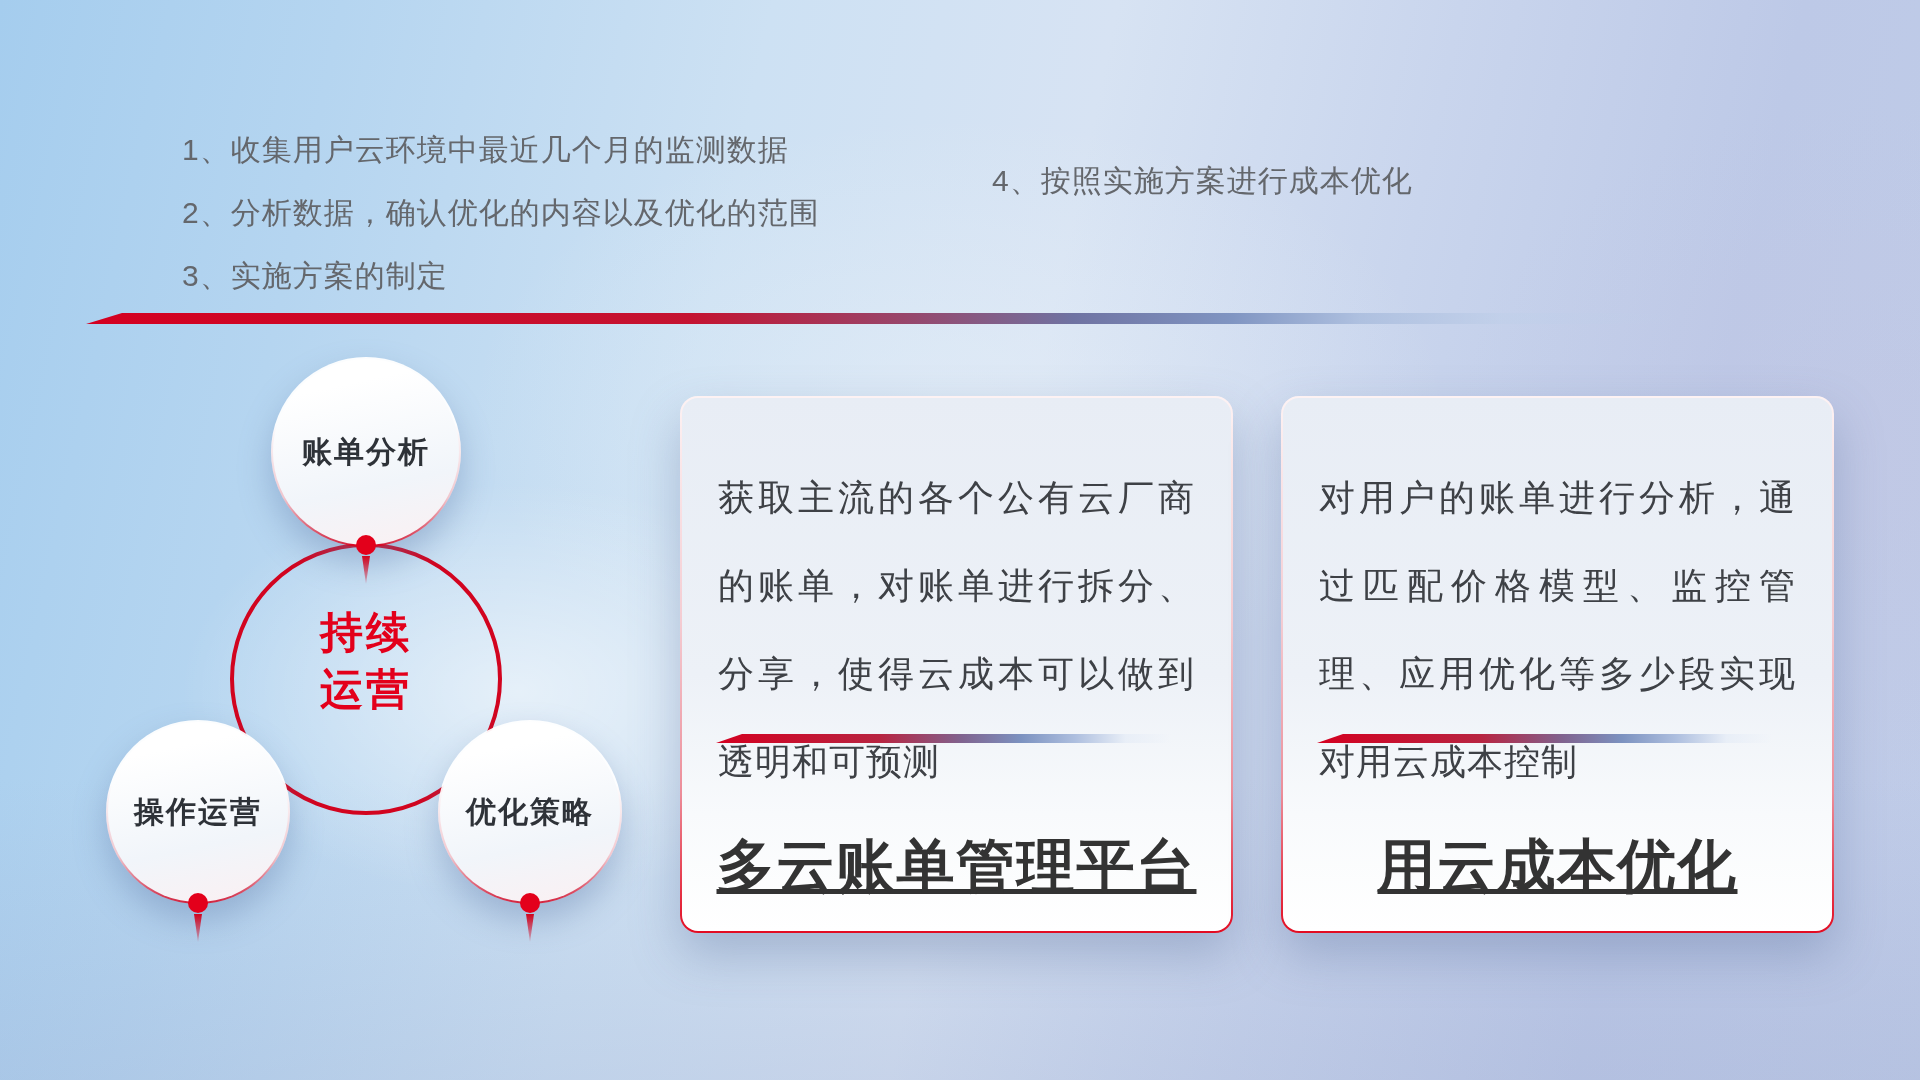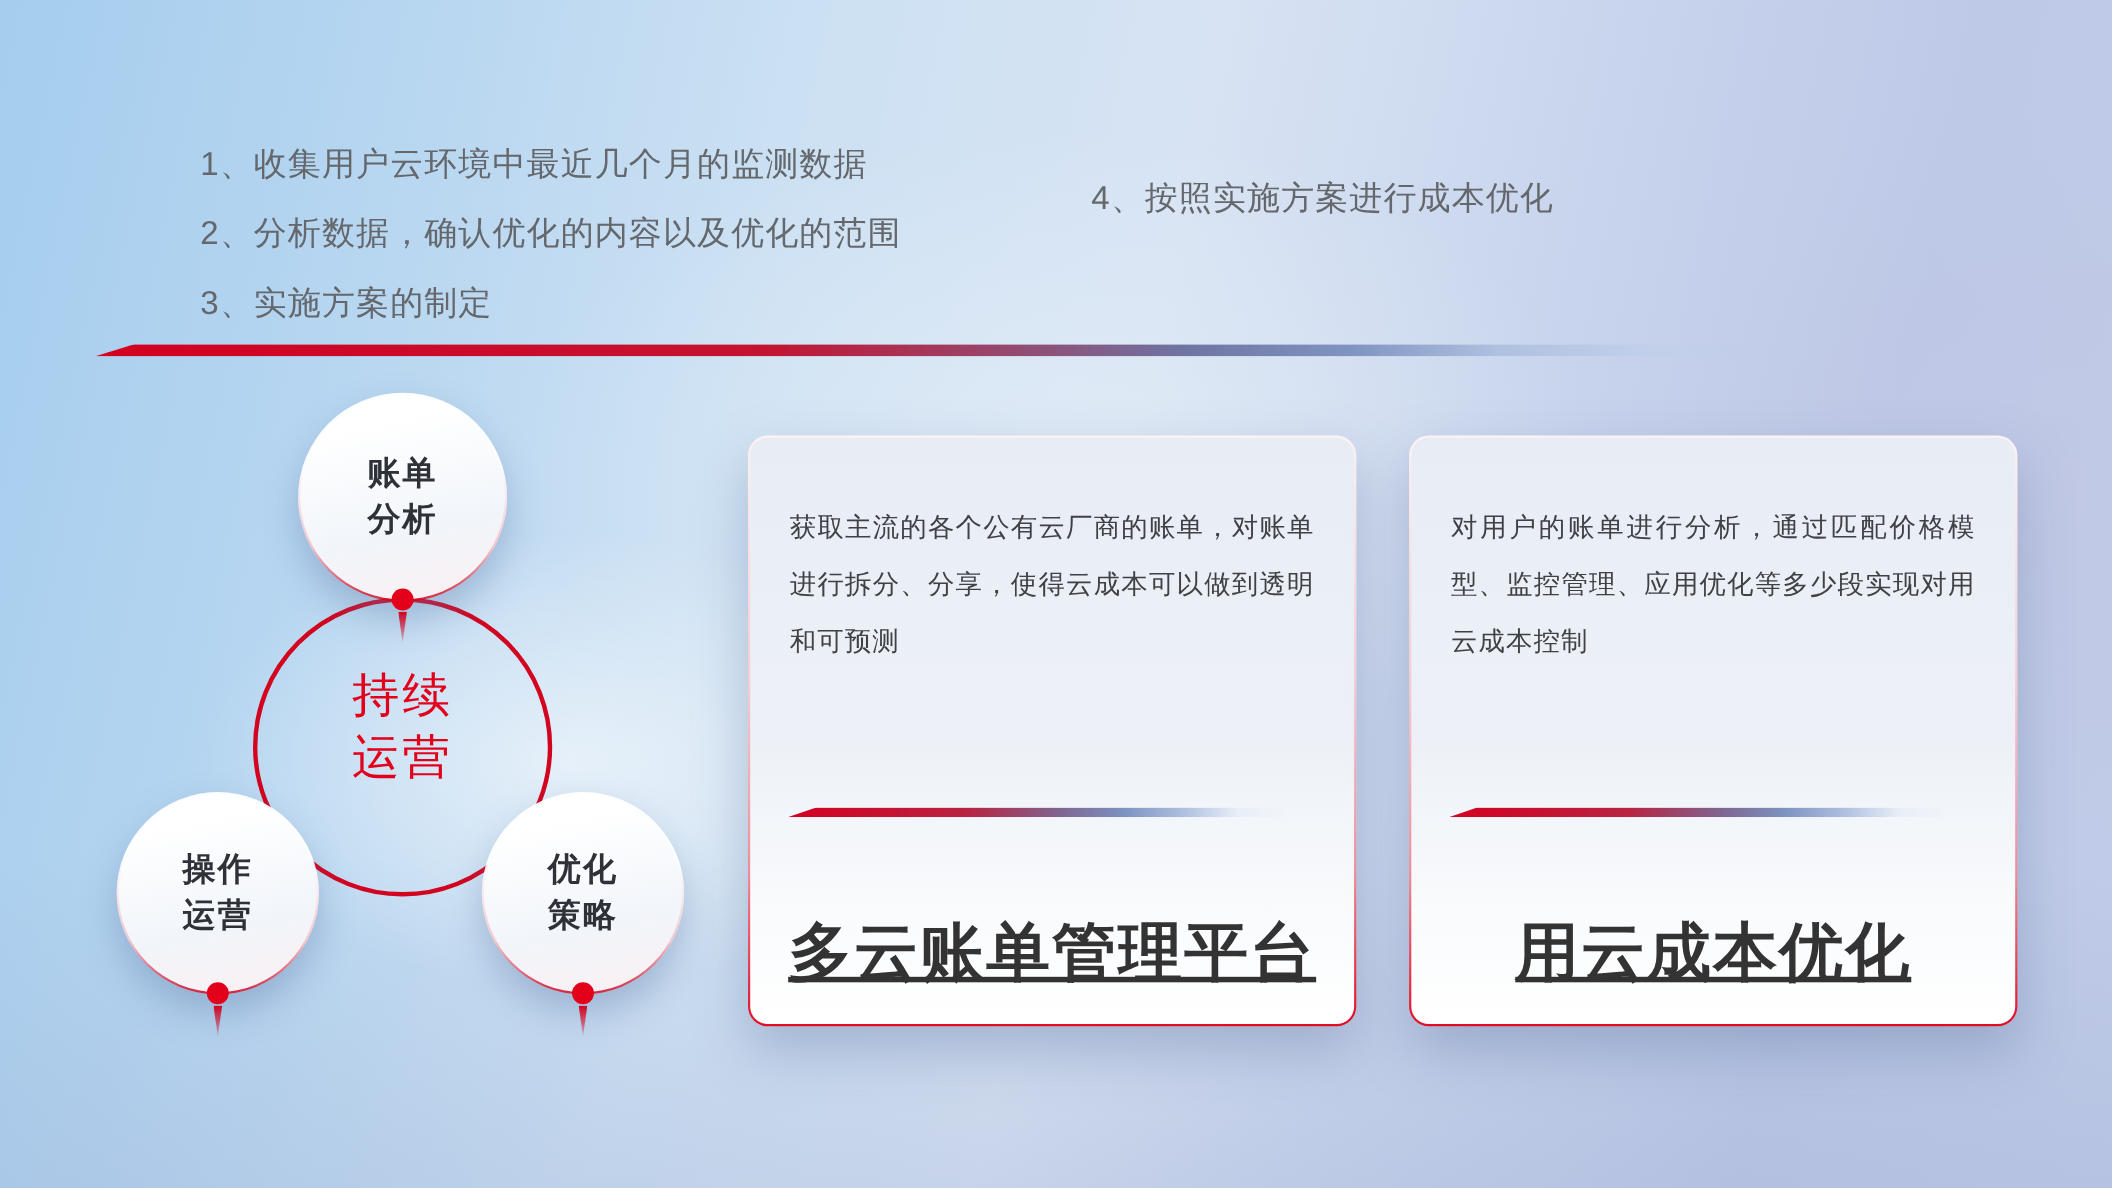--- a/index.html
+++ b/index.html
@@ -38,61 +38,61 @@
     border: 4px solid #d2041f; border-radius: 50%; box-sizing: border-box;
   }
   .node {
     position: absolute; border-radius: 50%; padding: 2px; box-sizing: border-box;
     background: linear-gradient(180deg, rgba(255,255,255,0.95) 35%, rgba(246,196,202,0.9) 74%, rgba(214,2,30,0.85) 100%);
     box-shadow: 0 16px 32px rgba(98,124,170,0.40);
   }
   .node-inner {
     width: 100%; height: 100%; border-radius: 50%;
     background: linear-gradient(168deg, #ffffff 18%, #f1f5fa 66%, #fbf0f2 100%);
-    display: flex; flex-direction: column; align-items: center; justify-content: center;
+    display: flex; flex-direction: row; align-items: center; justify-content: center;
     font-size: 30px; line-height: 42px; font-weight: 600; color: #2e3238; letter-spacing: 2px;
   }
   .node-top          { left: 271px; top: 357px; width: 190px; height: 190px; }
   .node-bottom-left  { left: 106px; top: 720px; width: 184px; height: 184px; }
   .node-bottom-right { left: 438px; top: 720px; width: 184px; height: 184px; }
 
   .dot { position: absolute; width: 20px; height: 20px; border-radius: 50%; background: #e3001b; }
   .dot-top          { left: 356px; top: 535px; }
   .dot-bottom-left  { left: 188px; top: 893px; }
   .dot-bottom-right { left: 520px; top: 893px; }
 
   .pin { position: absolute; width: 8px; height: 28px;
          background: linear-gradient(180deg, #d2041f 0%, rgba(210,4,31,0.2) 100%);
          clip-path: polygon(0 0, 100% 0, 50% 100%); }
   .pin-top          { left: 362px; top: 556px; }
   .pin-bottom-left  { left: 194px; top: 914px; }
   .pin-bottom-right { left: 526px; top: 914px; }
 
   .cycle-center {
     position: absolute; left: 266px; top: 604px; width: 200px;
-    text-align: center; color: #e3001b; font-weight: 400;
+    text-align: center; color: #e3001b; font-weight: 700;
     font-size: 43px; line-height: 57px; letter-spacing: 3px;
   }
 
   
   .card {
     position: absolute; top: 396px; width: 553px; height: 537px;
     border-radius: 18px; padding: 2px; box-sizing: border-box;
     background: linear-gradient(180deg, #fdf2f3 0%, #f4ccd2 42%, #ec8d99 74%, #e20c22 100%);
     box-shadow: 0 22px 48px rgba(96,118,160,0.38);
   }
   .card-left  { left: 680px;  }
   .card-right { left: 1281px; }
   .card-inner {
     position: relative; width: 100%; height: 100%; border-radius: 16px; box-sizing: border-box;
     background: linear-gradient(180deg, #e8edf5 0%, #edf1f7 52%, #f8fafc 78%, #ffffff 100%);
     padding: 56px 36px 0;
   }
   .card-body {
-    font-size: 24px; line-height: 52px; color: #3e4146; letter-spacing: 1px;
+    font-size: 36px; line-height: 88px; color: #3e4146; letter-spacing: 1px;
     text-align: justify; text-justify: inter-ideograph;
   }
   .card-line {
     position: absolute; left: 34px; top: 336px; width: 455px; height: 9px;
     background: linear-gradient(90deg,
       #d40020 0%, #b82441 36%, #80638f 54%, #7c92c0 67%,
       #aebfdf 79%, rgba(226,234,246,0.6) 90%, rgba(240,246,252,0) 100%);
     clip-path: polygon(0 100%, 26px 0, 100% 0, 100% 100%);
   }
   .card-title {

